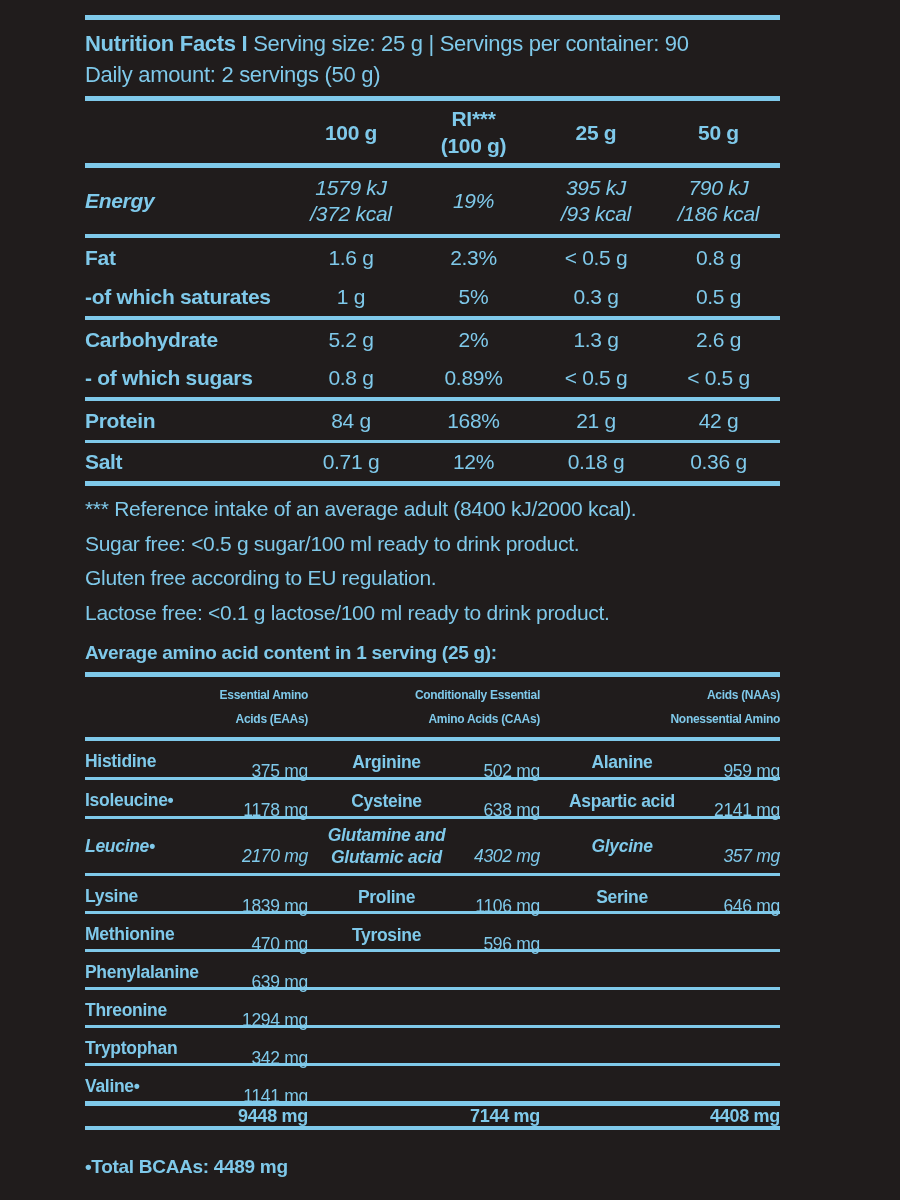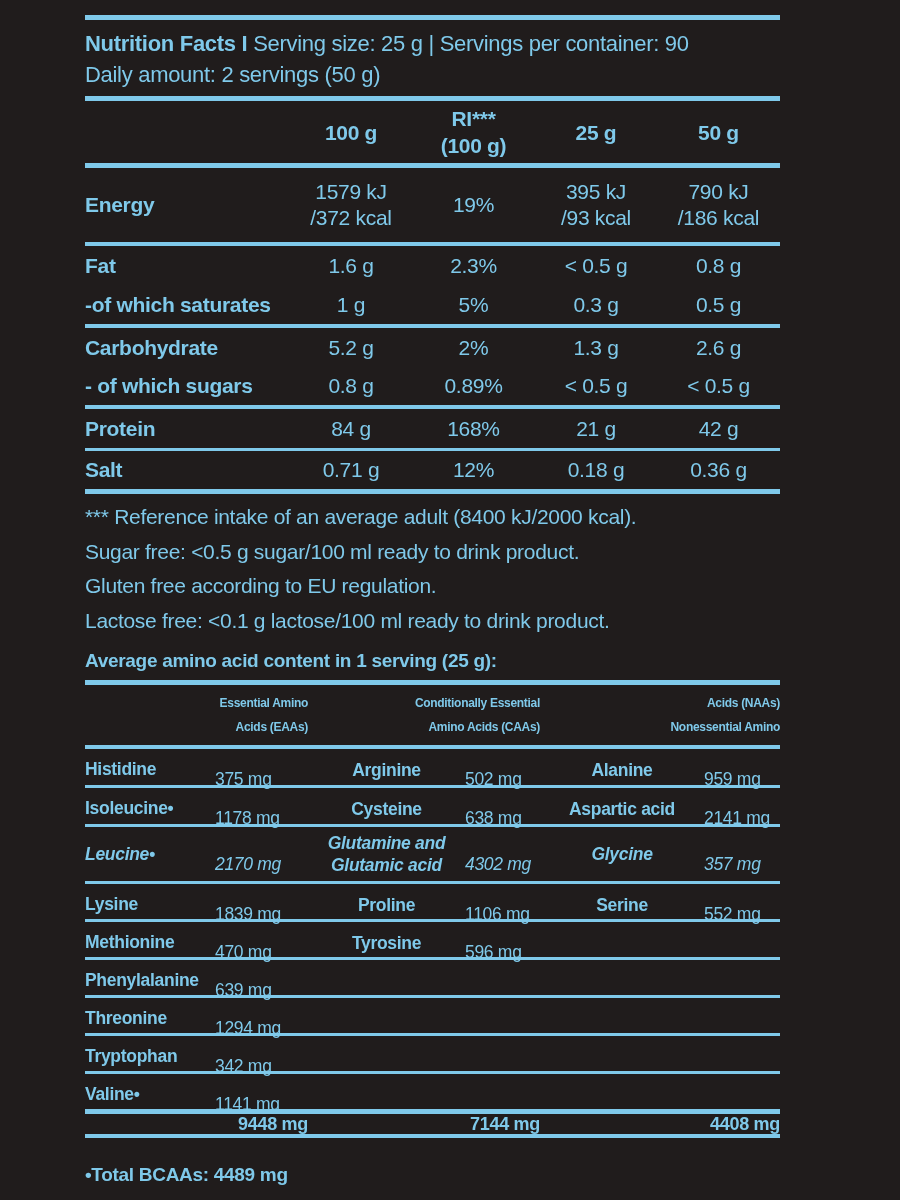--- a/index.html
+++ b/index.html
@@ -20,33 +20,33 @@
   
   .hdr { font-size:22px; line-height:31px; padding:8px 0 6px 0; }
 
   
   .nrow { display:grid; grid-template-columns:205px 122px 123px 122px 123px; align-items:center; }
   .nrow .lab { text-align:left; font-weight:bold; font-size:21px; }
   .nrow .val { text-align:center; font-size:21px; }
   .nrow .hcell { text-align:center; font-size:21px; font-weight:bold; line-height:27px; }
   .two { line-height:26px; }
   .ln { display:block; }
-  .h62 { height:62px; } .h66 { height:74px; } .h39 { height:39px; } .h38 { height:38px; }
+  .h62 { height:62px; } .h66 { height:66px;font-style:italic; } .h39 { height:39px; } .h38 { height:38px; }
 
   
   .foot { font-size:21px; line-height:34.5px; padding-top:6px; }
 
   
   .atitle { font-size:19px; font-weight:bold; margin-top:12px; padding-bottom:8px; }
   .ghead { display:grid; grid-template-columns:223px 232px 240px; height:60px; align-items:center; }
   .ghead .gc { text-align:right; font-size:12px; font-weight:bold; line-height:24px; }
   .arow { display:grid; grid-template-columns:130px 93px 157px 75px 164px 76px; align-items:center; font-size:17.5px; }
   .arow .a1 { text-align:left; font-weight:bold; }
   .arow .a2, .arow .a3 { text-align:center; font-weight:bold; line-height:22px; }
-  .arow .av { text-align:left;margin-top:20px; }
+  .arow .av { text-align:right;margin-top:20px; }
   .h36 { height:36px; } .h35 { height:35px; } .h70 { height:54px;font-style:italic; }
   .trow { display:grid; grid-template-columns:223px 232px 240px; height:20px; align-items:center; }
   .trow .tv { text-align:right; font-weight:bold; font-size:18px; }
   .bcaa { font-size:19px; font-weight:bold; padding-top:26px; }
 </style>
 </head>
 <body>
 
 <div class="content">
 
@@ -197,21 +197,21 @@
     <div class="av">357 mg</div>
   </div>
   <div class="rule t3"></div>
 
   <div class="arow h35">
     <div class="a1">Lysine</div>
     <div class="av">1839 mg</div>
     <div class="a2">Proline</div>
     <div class="av">1106 mg</div>
     <div class="a3">Serine</div>
-    <div class="av">552 mg</div>
+    <div class="av">646 mg</div>
   </div>
   <div class="rule t3"></div>
 
   <div class="arow h35">
     <div class="a1">Methionine</div>
     <div class="av">470 mg</div>
     <div class="a2">Tyrosine</div>
     <div class="av">596 mg</div>
     <div class="a3"></div>
     <div class="av"></div>

